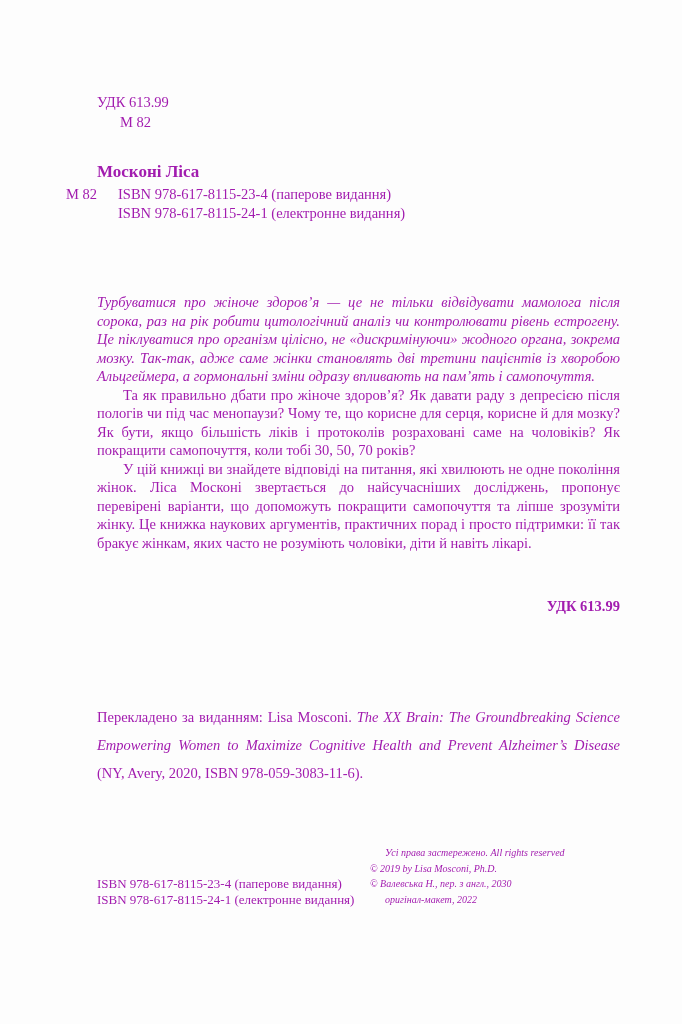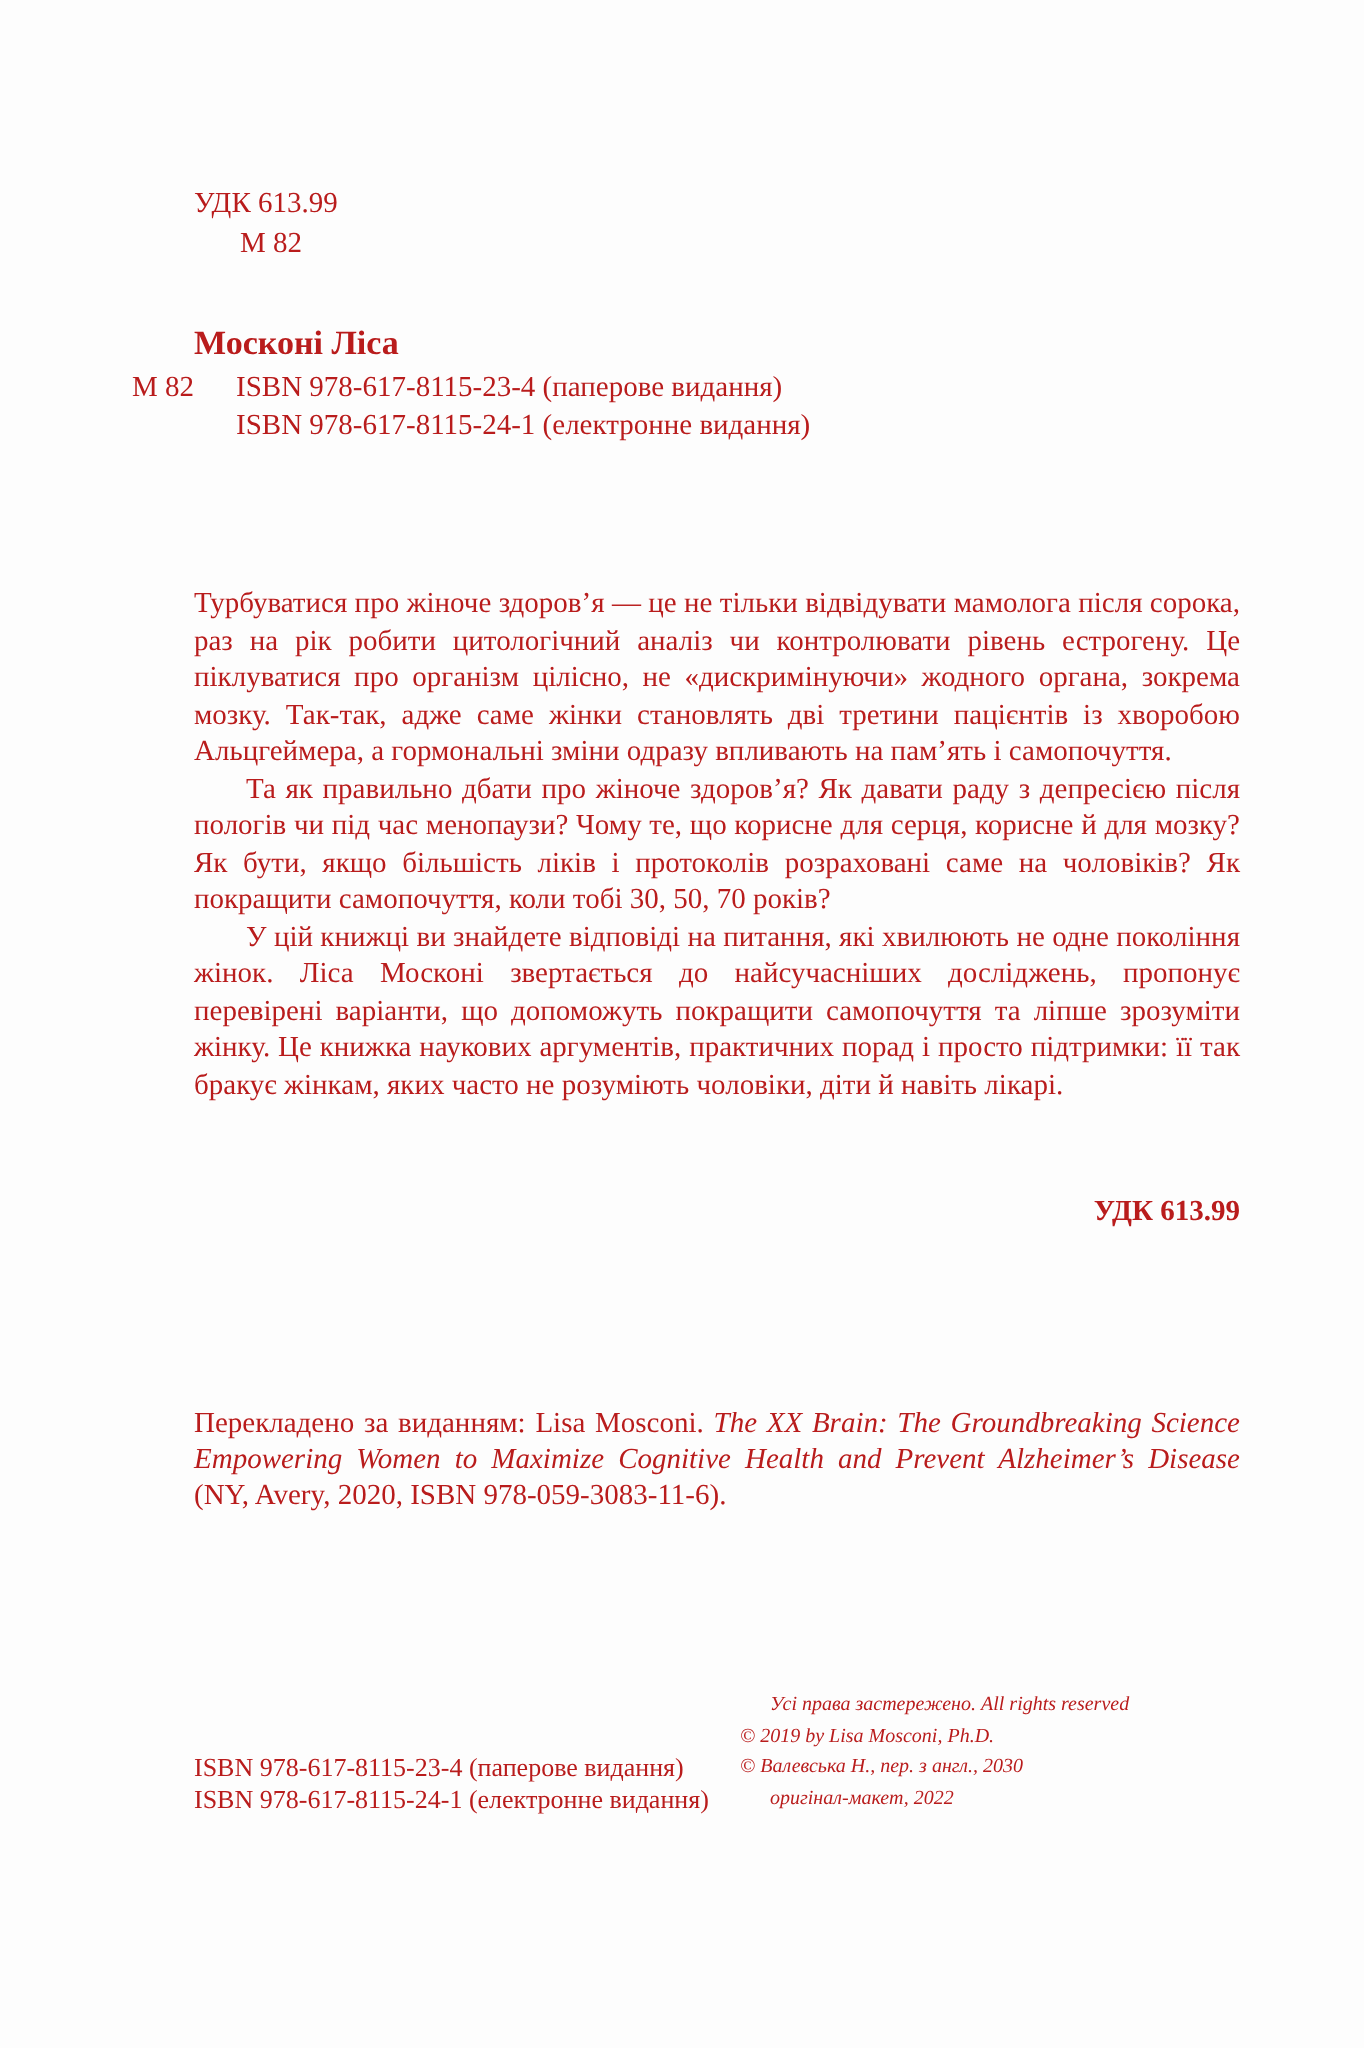--- a/index.html
+++ b/index.html
@@ -3,21 +3,21 @@
 <meta charset="utf-8">
 <style>
   html, body { margin: 0; padding: 0; }
   body { background: #ffffff; }
   .page {
     position: relative;
     width: 682px;
     height: 1024px;
     background: #fdfdfd;
     font-family: "Liberation Serif", "DejaVu Serif", serif;
-    color: #b91c1c;
+    color: #a21caf;
     overflow: hidden;
   }
   .abs { position: absolute; }
   .justify { text-align: justify; }
 
   
   .udc-top {
     left: 97px; top: 92px;
     font-size: 14.5px; line-height: 20px;
   }
@@ -39,32 +39,32 @@
   }
   .catalog-card .description { text-indent: 26px; }
   .catalog-card .isbn-line { padding-left: 21px; }
 
   
   .annotation {
     left: 97px; top: 293px; width: 523px;
     font-size: 14.5px; line-height: 18.5px;
   }
   .annotation p { margin: 0; text-indent: 26px; }
-  .annotation p.first { text-indent: 0; }
+  .annotation p.first { text-indent: 0; font-style: italic; }
 
   .udc-bottom {
     right: 62px; top: 597px;
     font-size: 14.5px; line-height: 18.5px;
     font-weight: bold;
   }
 
   
   .translation-note {
     left: 97px; top: 703px; width: 523px;
-    font-size: 14.5px; line-height: 18px;
+    font-size: 14.5px; line-height: 28px;
   }
   .translation-note .em { font-style: italic; }
 
   
   .bottom-left {
     left: 97px; top: 876px;
     font-size: 13px; line-height: 15.5px;
   }
   .bottom-right {
     left: 370px; top: 845px; width: 260px;

